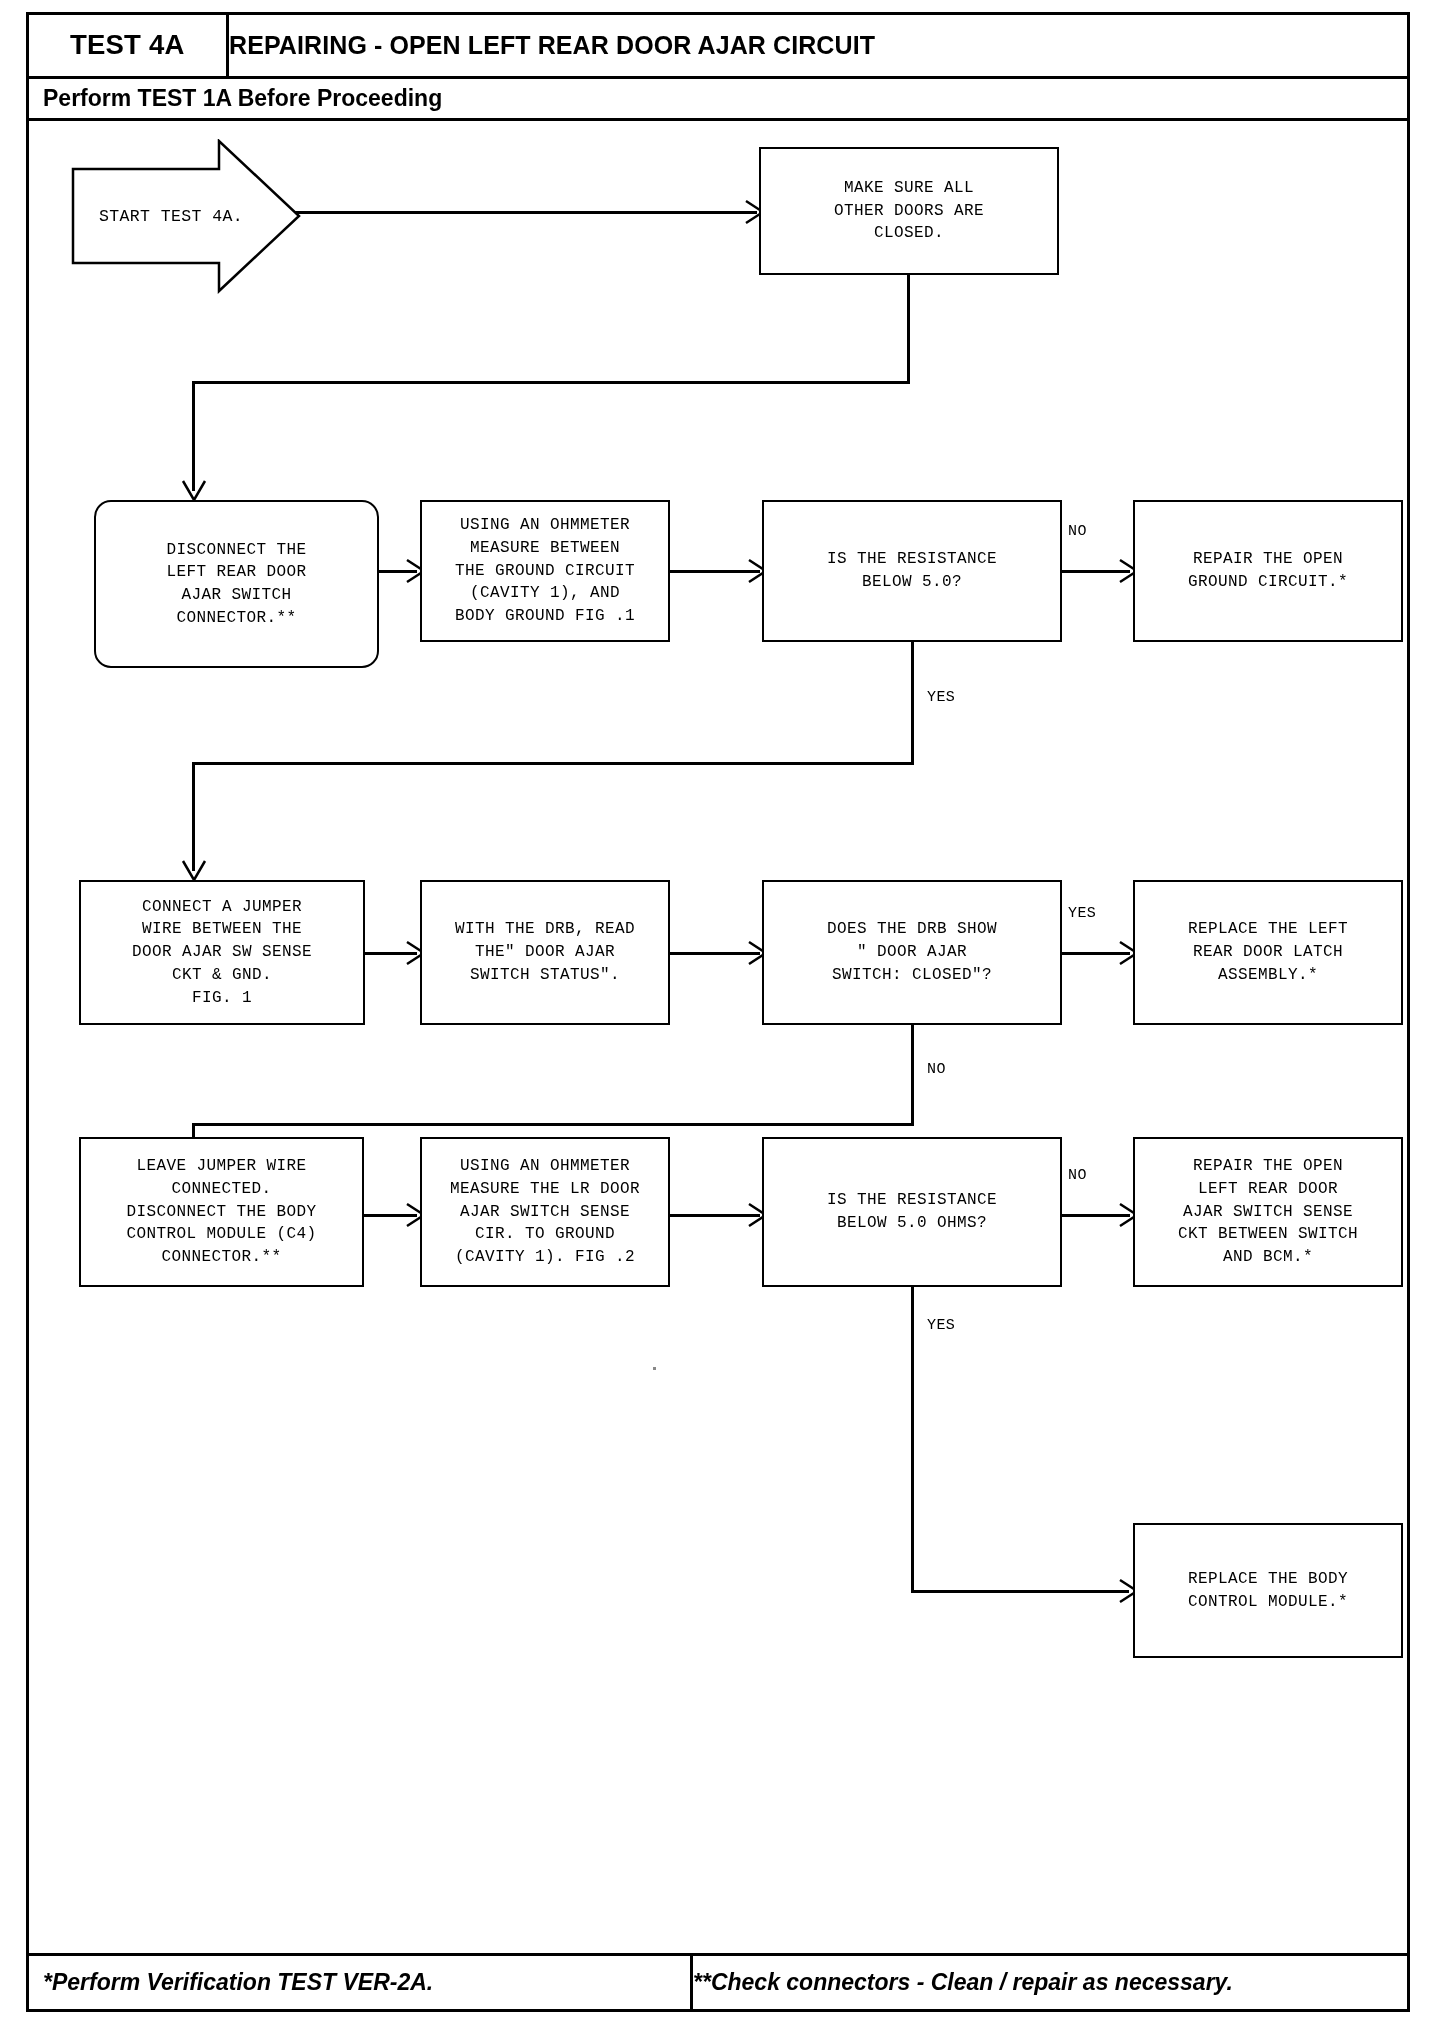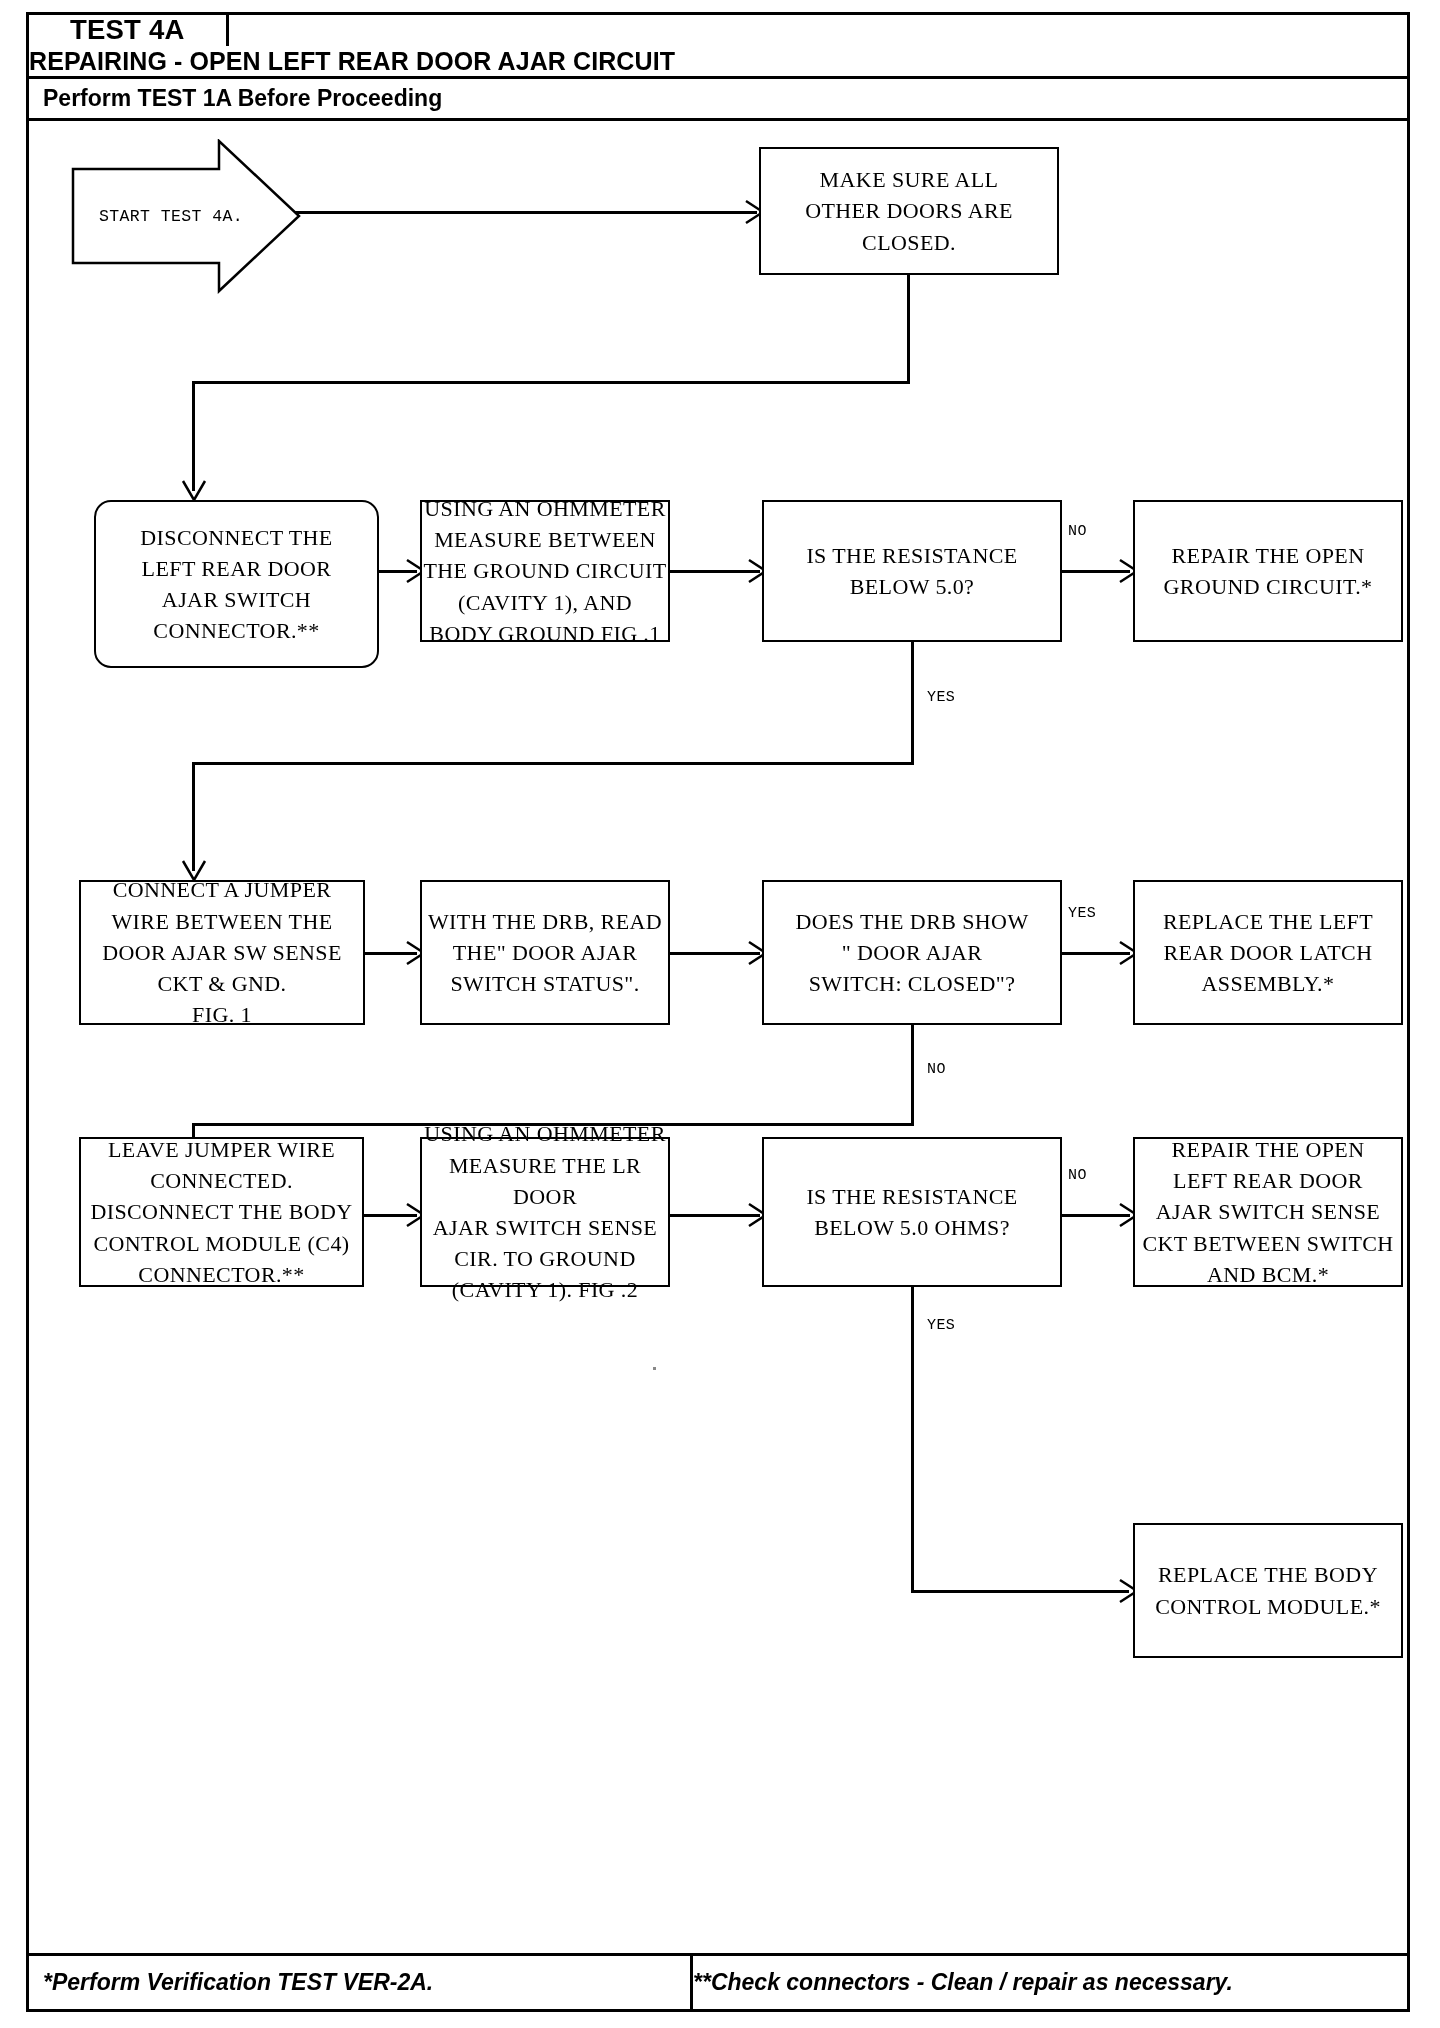--- a/index.html
+++ b/index.html
@@ -19,21 +19,21 @@
     box-sizing:border-box;
     background:#fff;
   }
 
   
   .header-band{
     position:absolute; left:0; top:0;
     width:100%; height:64px;
     border-bottom:3px solid #000;
     box-sizing:border-box;
-    display:flex; align-items:stretch;flex-direction:column;
+    display:flex; align-items:stretch;
   }
   .test-id-cell{
     width:200px;
     border-right:3px solid #000;
     box-sizing:border-box;
     display:flex; align-items:center; justify-content:center;
   }
   .test-id-cell span{
     font-size:27px; font-weight:bold; letter-spacing:0.2px;
     transform:scaleX(1.02);
@@ -96,22 +96,22 @@
     border:2.5px solid #000;
     box-sizing:border-box;
     background:#fff;
     display:flex;
     align-items:center;
     justify-content:center;
     text-align:center;
     z-index:4;
   }
   .node .txt{
-    font-family:Liberation Serif, serif;
-    font-size:22px;
+    font-family:Liberation Mono, monospace;
+    font-size:16px;
     line-height:1.42;
     letter-spacing:0.4px;
     white-space:pre-line;
     color:#000;
   }
 
   
   .start-shape{
     position:absolute;
     z-index:4;

